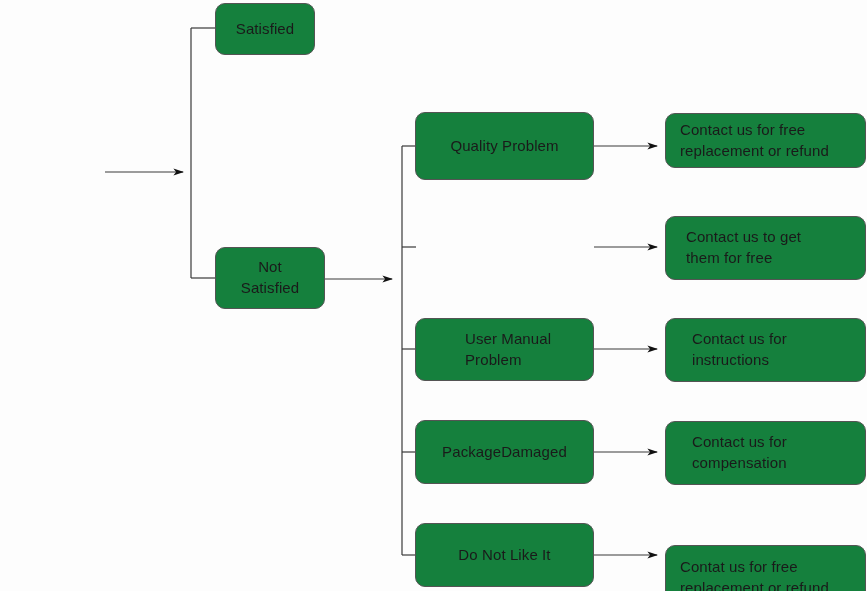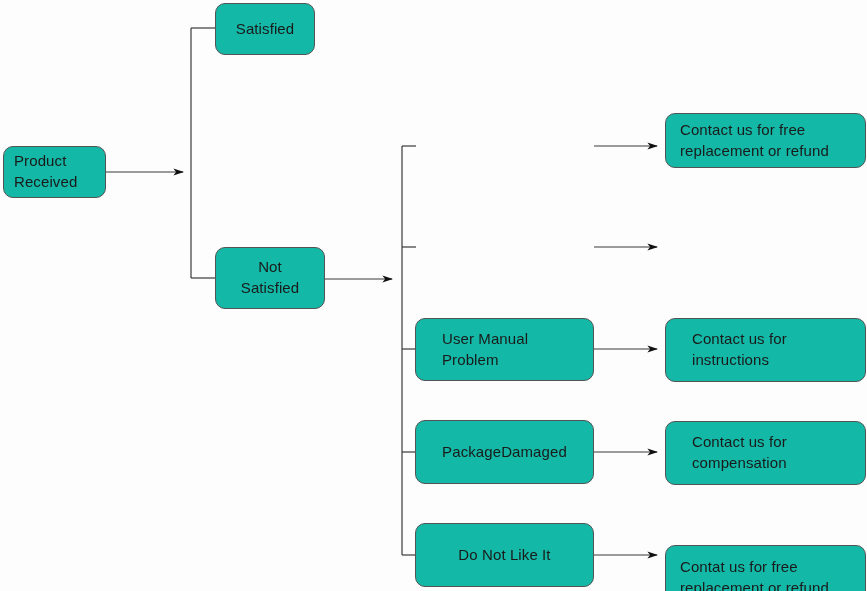--- a/index.html
+++ b/index.html
@@ -21,21 +21,21 @@
   #edges {
     position: absolute;
     left: 0;
     top: 0;
     width: 867px;
     height: 591px;
   }
   .node {
     position: absolute;
     box-sizing: border-box;
-    background: #14b8a6;
+    background: #15803d;
     border: 1px solid #545454;
     border-radius: 10px;
     display: flex;
     align-items: center;
     color: #1a1a1a;
     font-size: 15px;
     line-height: 1.38;
     letter-spacing: 0.1px;
     z-index: 2;
   }
@@ -96,54 +96,57 @@
       <path d="M594,349 L657,349" stroke="#3a3a3a" stroke-width="1.2" fill="none" marker-end="url(#arrowhead)"></path>
     </g>
     <g>
       <path d="M594,452 L657,452" stroke="#3a3a3a" stroke-width="1.2" fill="none" marker-end="url(#arrowhead)"></path>
     </g>
     <g>
       <path d="M594,555 L657,555" stroke="#3a3a3a" stroke-width="1.2" fill="none" marker-end="url(#arrowhead)"></path>
     </g>
   </svg>
 
-  <div class="node align-left" style="left:3px; top:146px; width:103px; height:52px;">
-    <span class="label">Product
-Received</span>
-  </div>
 
   <div class="node align-center" style="left:215px; top:3px; width:100px; height:52px;">
     <span class="label">Satisfied</span>
   </div>
 
   <div class="node align-center" style="left:215px; top:247px; width:110px; height:62px;">
     <span class="label">Not
 Satisfied</span>
   </div>
 
+  <div class="node align-center" style="left:415px; top:112px; width:179px; height:68px;">
+    <span class="label">Quality Problem</span>
+  </div>
 
 
-  <div class="node align-leftpad" style="left:415px; top:318px; width:179px; height:63px;">
+  <div class="node align-leftpad" style="left:415px; top:318px; width:179px; height:63px;padding-left:23px;">
     <span class="label">User Manual
 Problem</span>
   </div>
 
   <div class="node align-center" style="left:415px; top:420px; width:179px; height:64px;">
     <span class="label">PackageDamaged</span>
   </div>
 
   <div class="node align-center" style="left:415px; top:523px; width:179px; height:64px;">
     <span class="label">Do Not Like It</span>
   </div>
 
   <div class="node align-leftpad2" style="left:665px; top:113px; width:201px; height:55px;">
     <span class="label">Contact us for free
 replacement or refund</span>
   </div>
 
+  <div class="node align-leftpad3" style="left:665px; top:216px; width:201px; height:64px;">
+    <span class="label">Contact us to get
+them for free</span>
+  </div>
 
   <div class="node align-leftpad" style="left:665px; top:318px; width:201px; height:64px;">
     <span class="label">Contact us for
 instructions</span>
   </div>
 
   <div class="node align-leftpad" style="left:665px; top:421px; width:201px; height:64px;">
     <span class="label">Contact us for
 compensation</span>
   </div>

